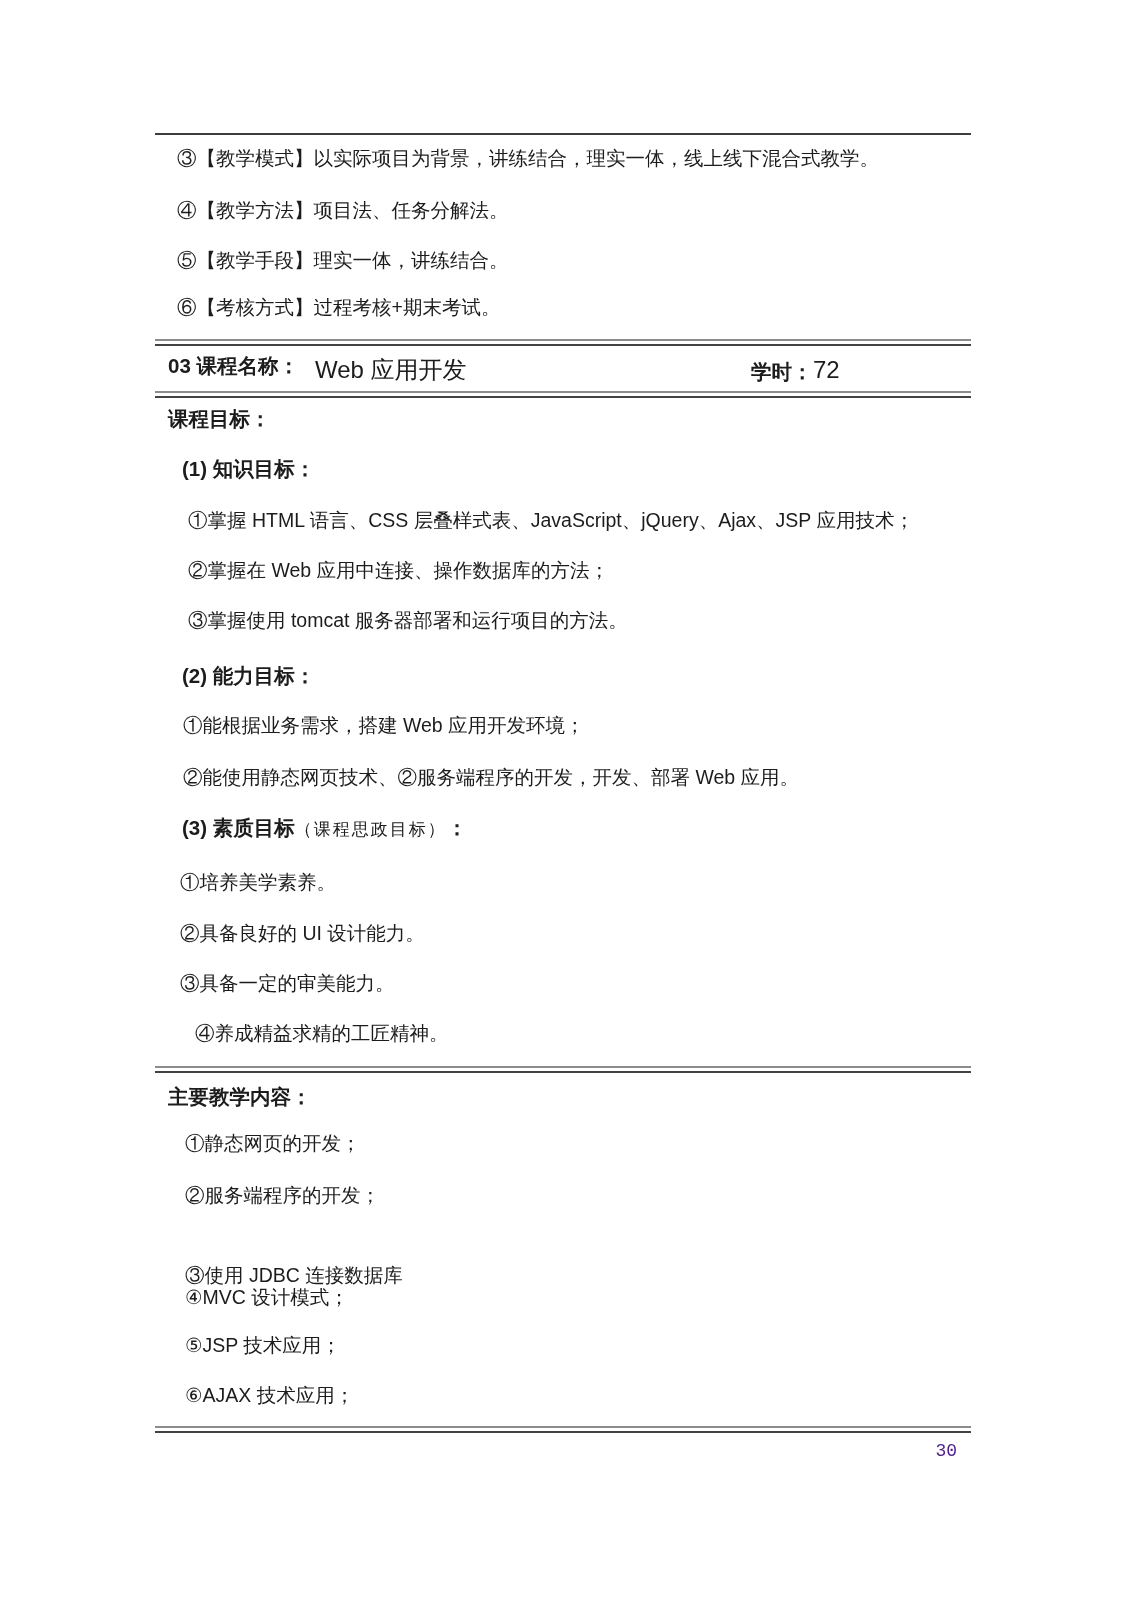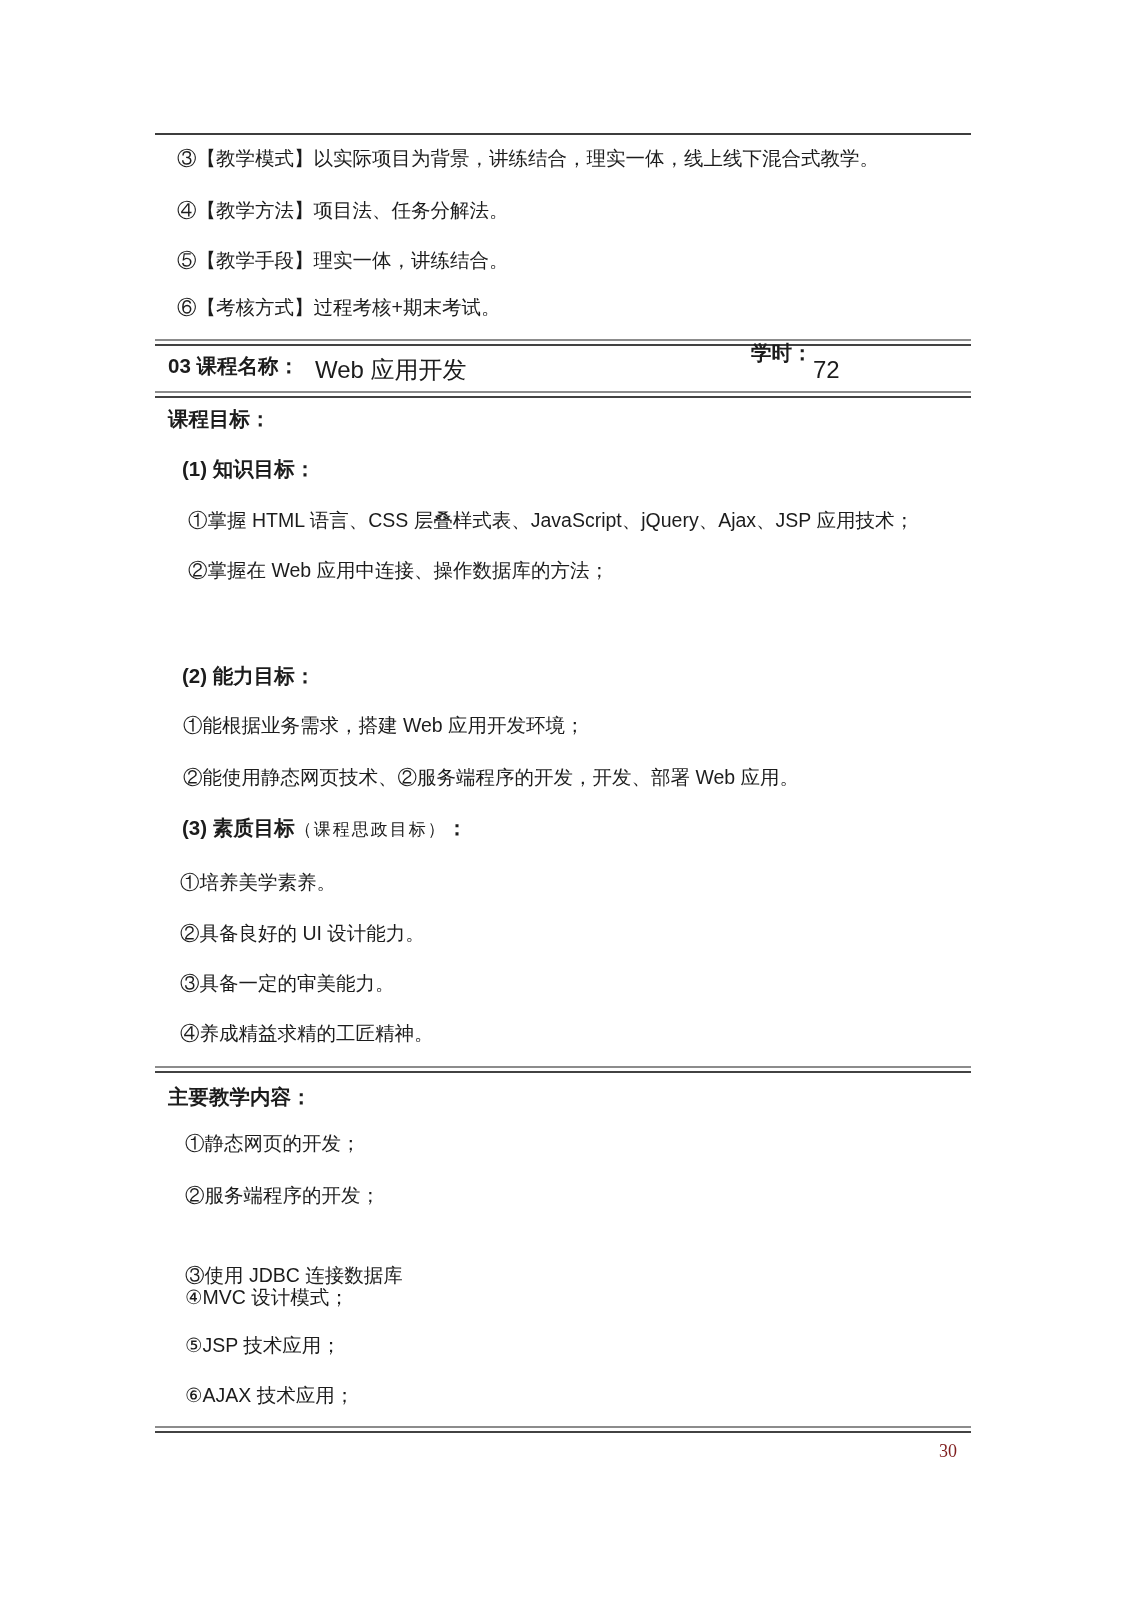--- a/index.html
+++ b/index.html
@@ -51,66 +51,67 @@
   }
   .hdr-label { font-weight: 700; font-size: 20.5px; }
   .hdr-value { font-weight: 400; font-size: 24px; }
   .note {
     font-weight: 400;
     font-size: 17px;
     letter-spacing: 2px;
   }
   .page-number {
     position: absolute;
-    font-family: Liberation Serif, serif;
+    font-family: Liberation Mono, monospace;
     font-size: 18px;
-    color: #7f1d1d;
+    color: #4c1d95;
   }
 </style>
 </head>
 <body>
 
 <div class="page">
   <div class="content">
 
     <div class="rule-single" style="top:133px;"></div>
 
     <div class="line" style="top:146px; left:22px;">③【教学模式】以实际项目为背景，讲练结合，理实一体，线上线下混合式教学。</div>
     <div class="line" style="top:198px; left:22px;">④【教学方法】项目法、任务分解法。</div>
     <div class="line" style="top:248px; left:22px;">⑤【教学手段】理实一体，讲练结合。</div>
     <div class="line" style="top:295px; left:22px;">⑥【考核方式】过程考核+期末考试。</div>
 
     <div class="rule-double" style="top:339px;"></div>
 
     <div>
       <span class="line hdr-label" style="top:353px; left:13px;">03 课程名称：</span>
       <span class="line hdr-value" style="top:354px; left:160px;">Web 应用开发</span>
-      <span class="line hdr-label" style="top:340px; left:596px;">学时：</span>
+      <span class="line hdr-label" style="top:359px; left:596px;">学时：</span>
       <span class="line hdr-value" style="top:354px; left:658px;text-align:center;">72</span>
     </div>
 
     <div class="rule-double" style="top:391px;"></div>
 
     <div class="line heading" style="top:406px; left:13px;">课程目标：</div>
 
     <div class="line heading" style="top:456px; left:27px;">(1) 知识目标：</div>
     <div class="line" style="top:508px; left:33px;">①掌握 HTML 语言、CSS 层叠样式表、JavaScript、jQuery、Ajax、JSP 应用技术；</div>
     <div class="line" style="top:558px; left:33px;">②掌握在 Web 应用中连接、操作数据库的方法；</div>
+    <div class="line" style="top:608px; left:33px;">③掌握使用 tomcat 服务器部署和运行项目的方法。</div>
 
     <div class="line heading" style="top:663px; left:27px;">(2) 能力目标：</div>
     <div class="line" style="top:713px; left:28px;">①能根据业务需求，搭建 Web 应用开发环境；</div>
     <div class="line" style="top:765px; left:28px;">②能使用静态网页技术、②服务端程序的开发，开发、部署 Web 应用。</div>
 
     <div class="line" style="top:815px; left:27px;">
       <span class="heading">(3) 素质目标</span><span class="note">（课程思政目标）</span><span class="heading">：</span>
     </div>
     <div class="line" style="top:870px; left:25px;">①培养美学素养。</div>
     <div class="line" style="top:921px; left:25px;">②具备良好的 UI 设计能力。</div>
     <div class="line" style="top:971px; left:25px;">③具备一定的审美能力。</div>
-    <div class="line" style="top:1021px; left:25px;text-align:center;">④养成精益求精的工匠精神。</div>
+    <div class="line" style="top:1021px; left:40px;text-align:center;">④养成精益求精的工匠精神。</div>
 
     <div class="rule-double" style="top:1066px;"></div>
 
     <div class="line heading" style="top:1084px; left:13px;">主要教学内容：</div>
     <div class="line" style="top:1131px; left:30px;">①静态网页的开发；</div>
     <div class="line" style="top:1183px; left:30px;">②服务端程序的开发；</div>
     <div class="line" style="top:1233px; left:30px;margin-top:30px;">③使用 JDBC 连接数据库</div>
     <div class="line" style="top:1285px; left:30px;">④MVC 设计模式；</div>
     <div class="line" style="top:1333px; left:30px;">⑤JSP 技术应用；</div>
     <div class="line" style="top:1383px; left:30px;">⑥AJAX 技术应用；</div>

